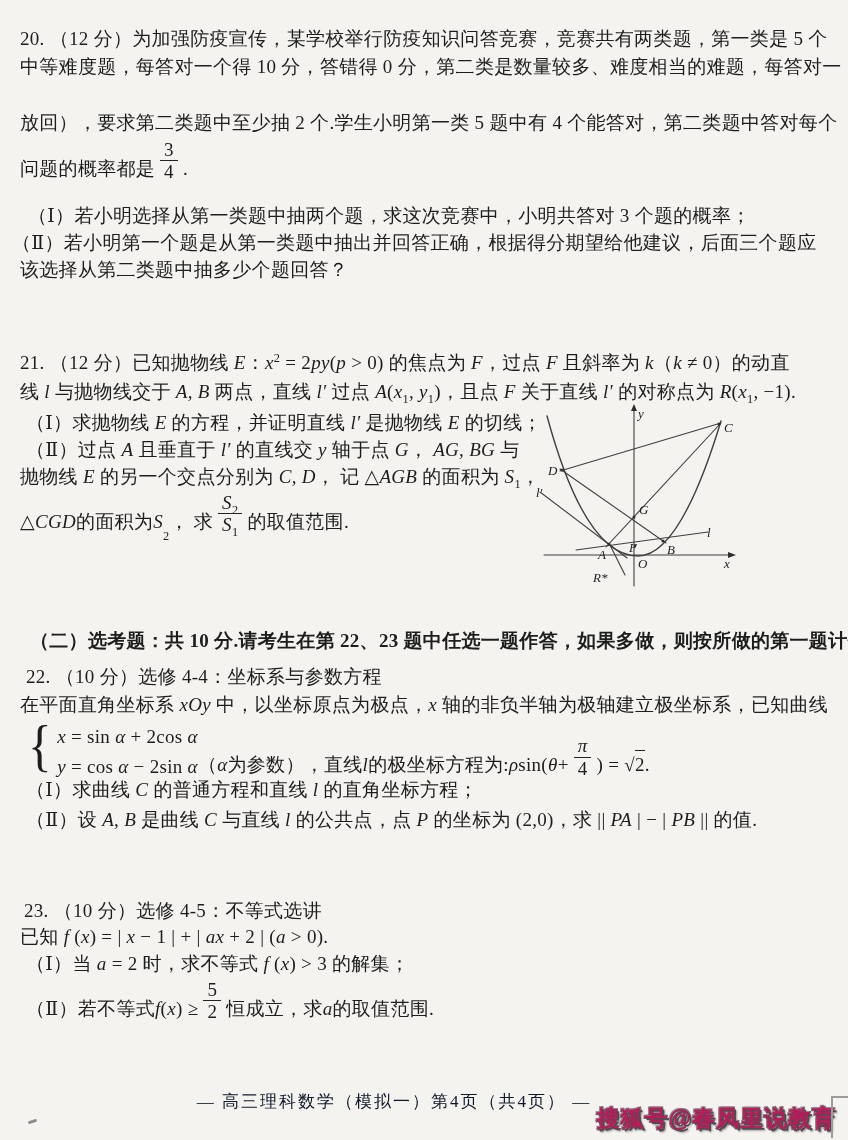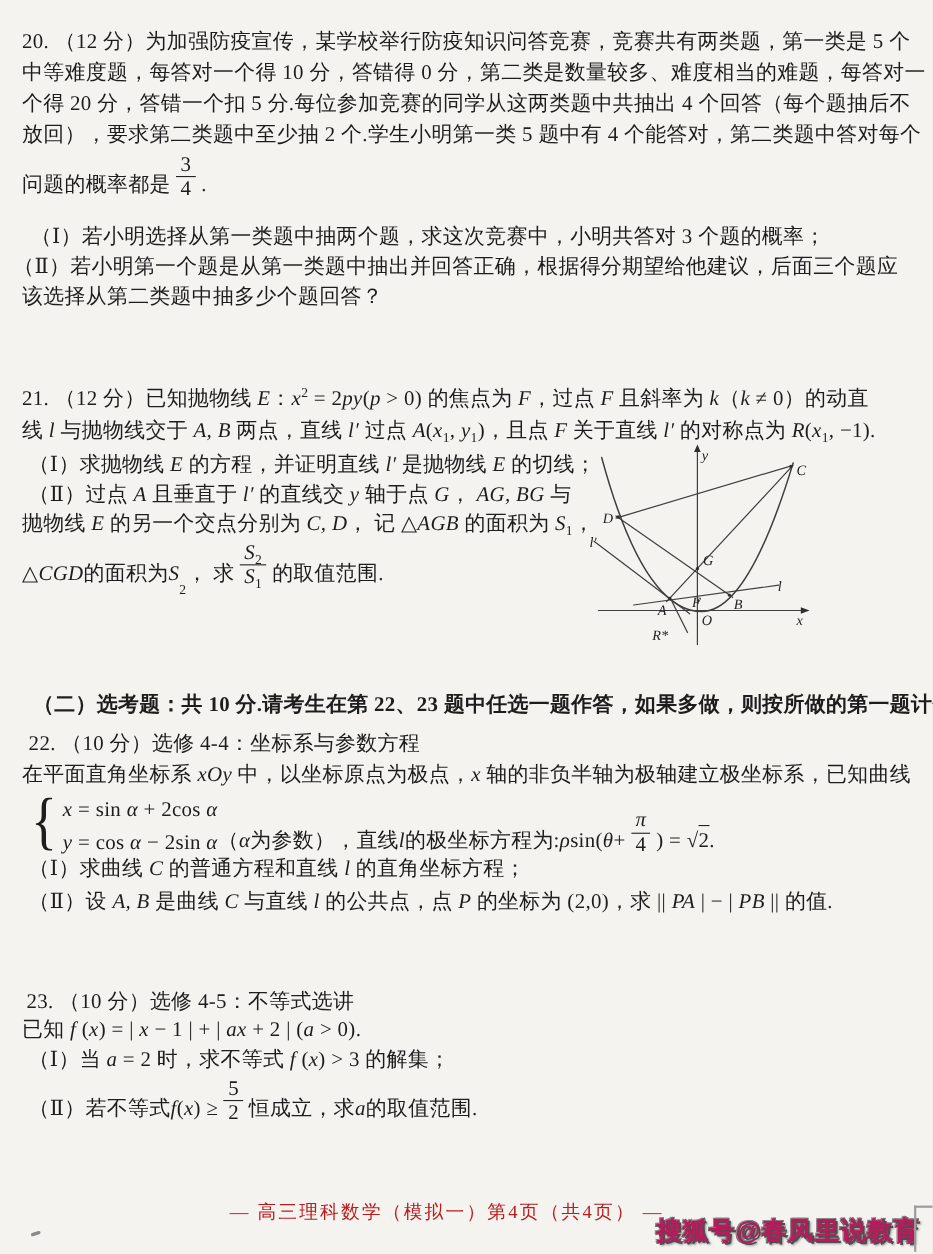--- a/index.html
+++ b/index.html
@@ -16,37 +16,36 @@
   .sub{font-size:.65em;vertical-align:sub;line-height:0;}
   .rad{border-top:1.4px solid #222;}
   .frac{display:inline-flex;flex-direction:column;align-items:center;margin:0 5px;line-height:1.12;font-size:19px;}
   .frac .num{padding:0 4px;border-bottom:1.6px solid #222;}
   .frac .den{padding:0 4px;}
   .bold{font-weight:bold;}
   .brace{font-size:58px;line-height:1;font-weight:400;margin:0 3px 4px 6px;transform:scaleX(.85);}
   .sys{display:inline-flex;flex-direction:column;gap:6px;line-height:24px;}
   .fig{position:absolute;left:530px;top:398px;width:218px;height:197px;}
   .fig text{font-size:13px;font-style:italic;fill:#222;}
-  .footer{position:absolute;top:1090px;left:16px;width:780px;text-align:center;font-size:17px;letter-spacing:2px;color:#b91c1c;}
+  .footer{position:absolute;top:1090px;left:4px;width:780px;text-align:center;font-size:17px;letter-spacing:2px;color:#0f172a;}
   .wm{
     position:absolute;right:12px;bottom:6px;font-size:23px;font-weight:bold;letter-spacing:1px;
     color:#be185d;font-family:Liberation Sans, sans-serif;
     text-shadow:2px 2px 0 #4e4e4e,-1px -1px 0 #8a8a8a,1px -1px 0 #6b6b6b,-1px 1px 0 #6b6b6b,3px 3px 2px #9a9a9a;
   }
   .corner{position:absolute;right:0;bottom:2px;width:15px;height:40px;border-top:2px solid #9c9c9c;border-left:2px solid #9c9c9c;}
   .smudge{position:absolute;left:28px;top:1120px;width:9px;height:3px;background:#8a8a8a;transform:rotate(-18deg);border-radius:2px;}
 </style>
 </head>
 <body>
 
 <div class="page">
 
   <div class="ln" style="top:25px">20. （12 分）为加强防疫宣传，某学校举行防疫知识问答竞赛，竞赛共有两类题，第一类是 5 个</div>
   <div class="ln" style="top:53px">中等难度题，每答对一个得 10 分，答错得 0 分，第二类是数量较多、难度相当的难题，每答对一</div>
-  <div class="ln" style="top:81px">个得 20 分，答错一个扣 5 分.每位参加竞赛的同学从这两类题中共抽出 4 个回答（每个题抽后不</div>
   <div class="ln" style="top:109px">放回），要求第二类题中至少抽 2 个.学生小明第一类 5 题中有 4 个能答对，第二类题中答对每个</div>
   <div class="ln flexln" style="top:139px">
       <span>问题的概率都是</span>
       <span class="frac">
         <span class="num"><span>3</span></span>
         <span class="den"><span>4</span></span>
       </span>
       <span>.</span>
     </div>
   <div class="ln" style="top:202px;left:28px">（Ⅰ）若小明选择从第一类题中抽两个题，求这次竞赛中，小明共答对 3 个题的概率；</div>

